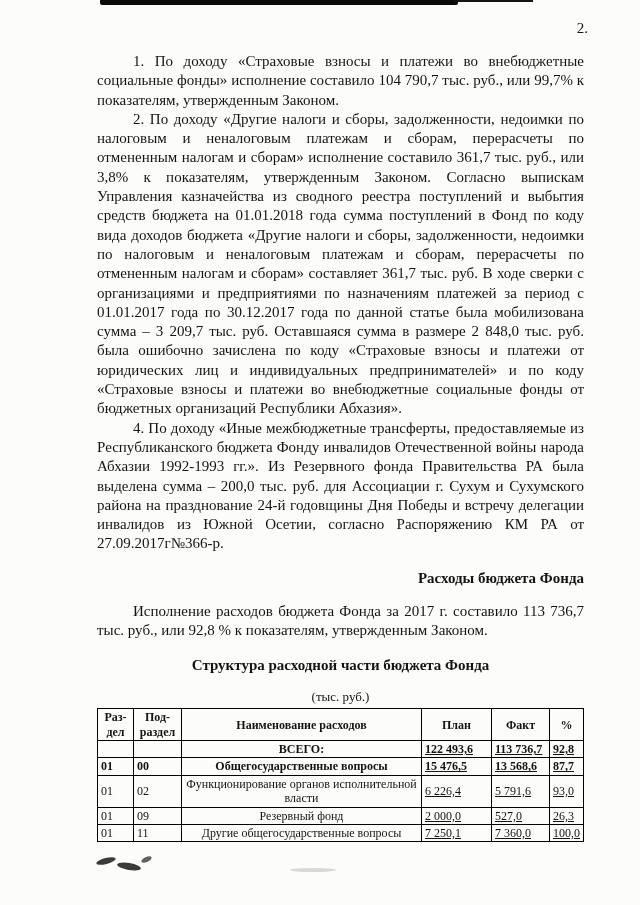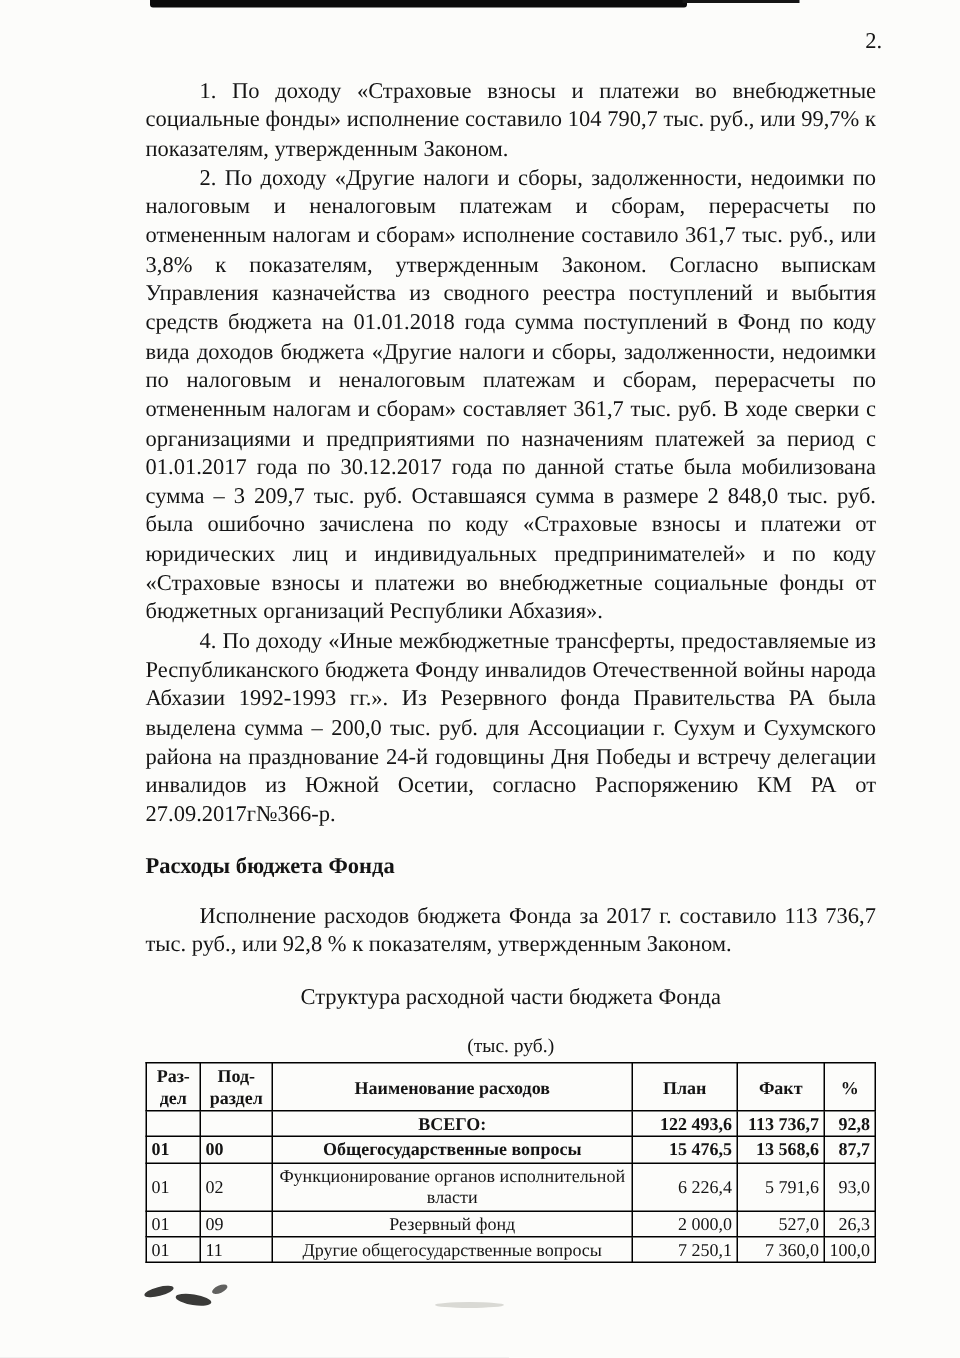--- a/index.html
+++ b/index.html
@@ -29,29 +29,29 @@
     margin: 0;
     font-size: 15px;
     line-height: 19.3px;
     text-align: justify;
     text-indent: 36px;
   }
   h3.section-heading {
     margin: 15px 0 14px 0;
     font-size: 15px;
     line-height: 19px;
-    text-align: left;
+    text-align: right;
     font-weight: bold;
   }
   h3.table-title {
     margin: 16px 0 2px 0;
     font-size: 15px;
     line-height: 19px;
     text-align: center;
-    font-weight: normal;
+    font-weight: bold;
   }
   .units-note {
     text-align: center;
     font-size: 13px;
     line-height: 16px;
     margin: 14px 0 3px 0;
   }
   table.budget-table {
     width: 100%;
     border-collapse: collapse;
@@ -73,21 +73,21 @@
     font-size: 12px;
   }
   col.c-razdel { width: 36px; }
   col.c-podrazdel { width: 48px; }
   col.c-name { width: auto; }
   col.c-plan { width: 70px; }
   col.c-fact { width: 58px; }
   col.c-pct { width: 34px; }
   td.cell-center { text-align: left; }
   td.cell-name { text-align: center; }
-  td.cell-num { text-align: right; }
+  td.cell-num { text-align: left; text-decoration: underline; }
   tr.bold-row td { font-weight: bold; }
   
   .artifact { position: absolute; pointer-events: none; }
   .top-bar {
     left: 100px; top: 0; width: 358px; height: 5px;
     background: #0b0b0b; border-radius: 0 0 2px 2px;
   }
   .top-bar-thin {
     left: 455px; top: 0; width: 78px; height: 2px;
     background: #151515;

